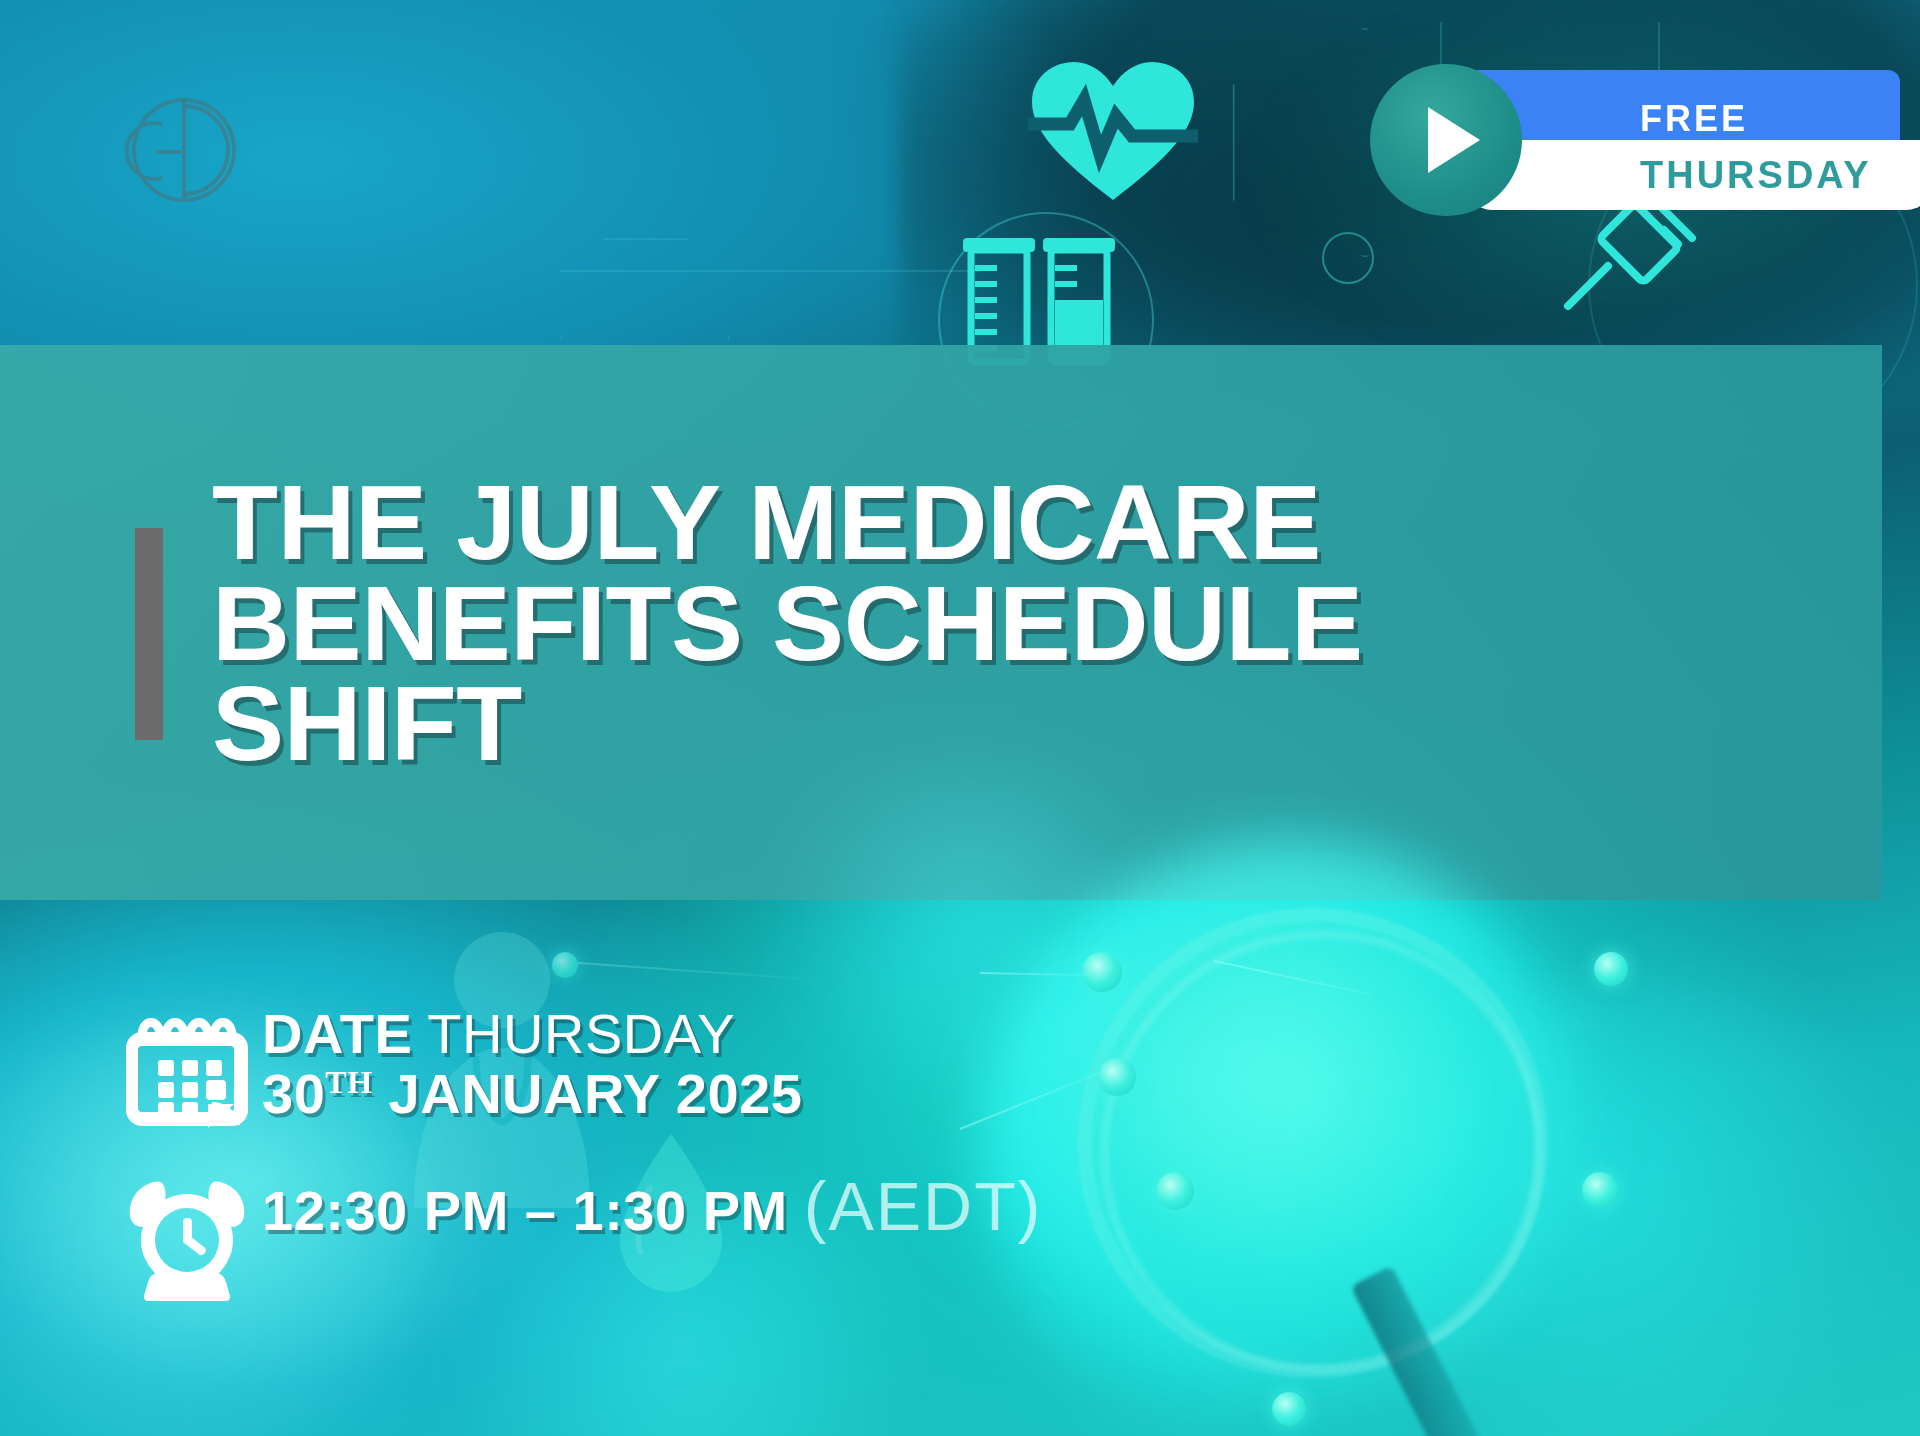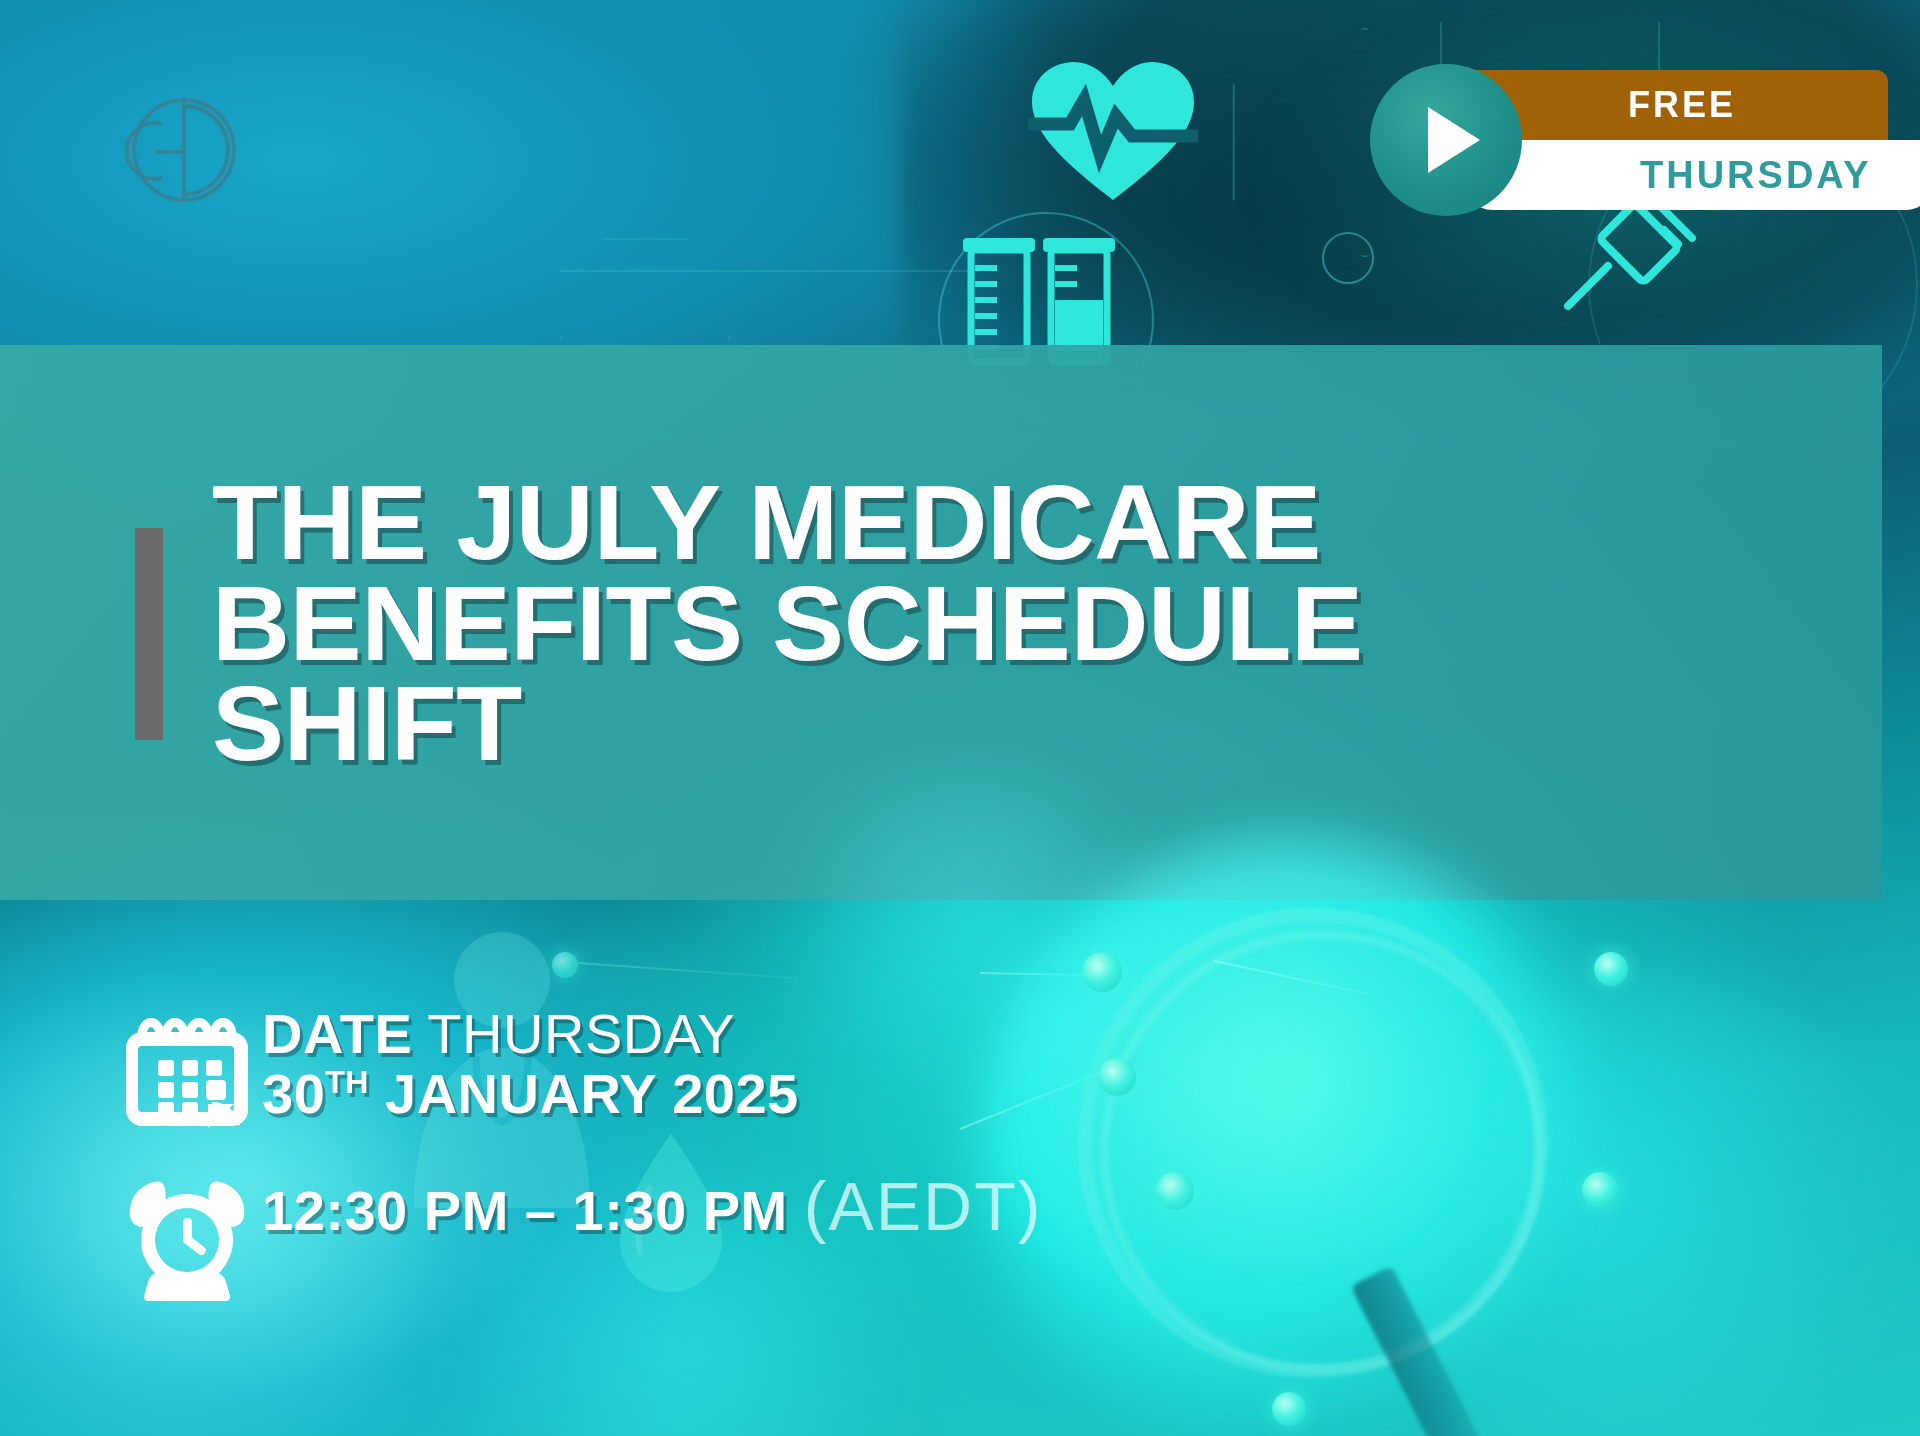--- a/index.html
+++ b/index.html
@@ -132,26 +132,26 @@
     position: absolute;
     left: 128px; top: 94px;
     width: 112px; height: 112px;
     opacity: .52;
   }
 
   
   .badge { position: absolute; left: 1370px; top: 70px; width: 540px; height: 140px; }
   .badge-free {
     position: absolute;
-    left: 84px; top: 0;
+    left: 96px; top: 0;
     width: 434px; height: 70px;
-    background: #a16207;
+    background: #3b82f6;
     border-radius: 12px 12px 0 0;
     display: flex;
-    align-items: center;
+    align-items: flex-end;
   }
   .badge-free span {
     color: #ffffff;
     font-size: 36px;
     font-weight: 700;
     letter-spacing: 3px;
     margin-left: 174px;
     font-family: "Liberation Sans Narrow", "Liberation Sans", sans-serif;
   }
   .badge-webinar {
@@ -245,20 +245,21 @@
     white-space: nowrap;
     text-shadow: 3px 4px 0 rgba(16,40,46,.38);
   }
   .w-bold { font-weight: 700; }
   .w-light { font-weight: 400; }
   .detail-line .sup {
     font-size: 32px;
     vertical-align: super;
     font-weight: 700;
     line-height: 0;
+    font-family: Liberation Serif, serif;
   }
   .tz {
     font-weight: 400;
     color: rgba(236,255,253,.72);
     letter-spacing: 2px;
     text-shadow: none;
     font-size: 68px;
   }
 
   svg { display: block; overflow: visible; }

